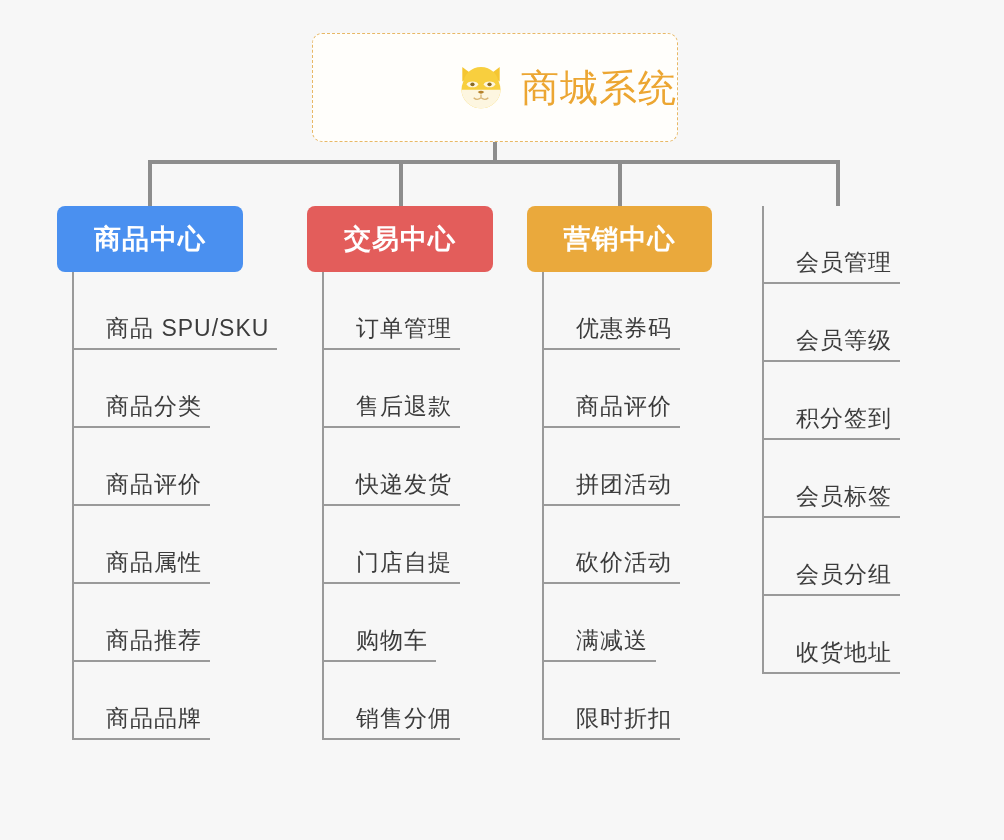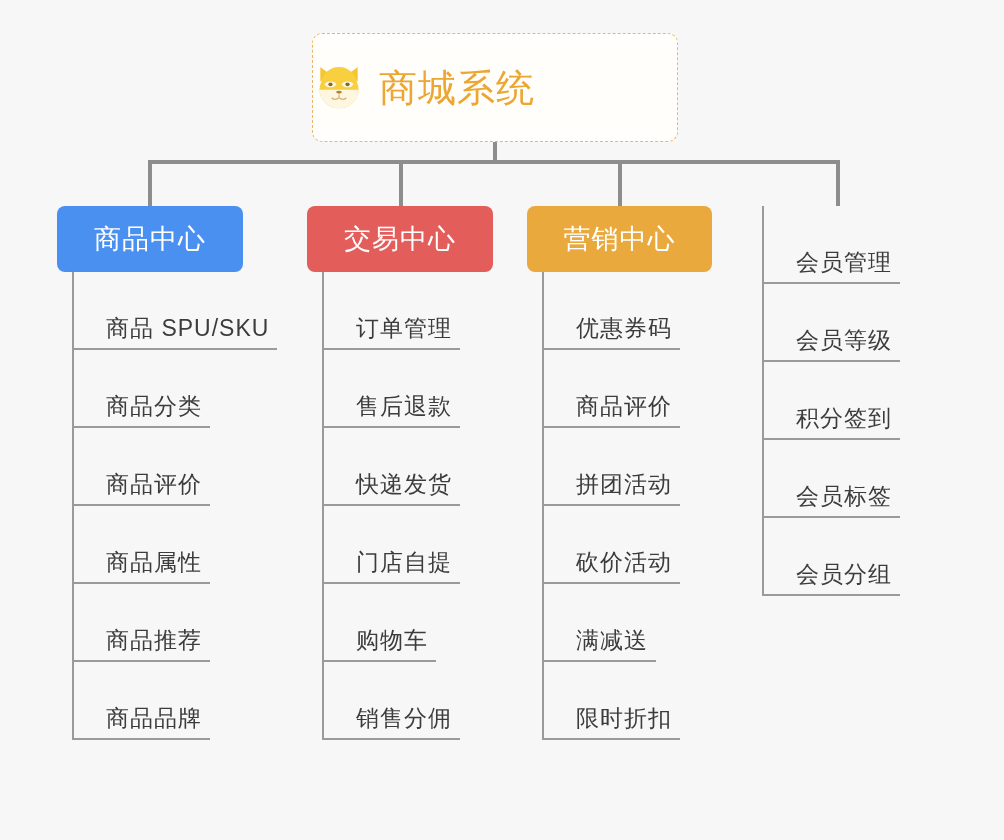--- a/index.html
+++ b/index.html
@@ -28,21 +28,21 @@
     left: 312px;
     top: 33px;
     width: 366px;
     height: 109px;
     background: #fffefb;
     border: 1px dashed #e8b866;
     border-radius: 10px;
     box-sizing: border-box;
     display: flex;
     align-items: center;
-    justify-content: flex-start;
+    justify-content: flex-end;
     gap: 14px;
   }
   .root-title {
     font-size: 38px;
     color: #eca632;
     letter-spacing: 1px;
     line-height: 1;
     white-space: nowrap;
   }
   .shiba-icon {
@@ -74,20 +74,21 @@
   .cat-box {
     height: 66px;
     border-radius: 8px;
     display: flex;
     align-items: center;
     justify-content: center;
     color: #ffffff;
     font-size: 27px;
     letter-spacing: 1px;
     box-sizing: border-box;
+    font-weight: bold;
   }
   .cat-box.w186 { width: 186px; }
   .cat-box.w185 { width: 185px; }
 
   .leaf-list {
     position: relative;
     margin-top: 0;
     padding-top: 0;
     border-left: 2px solid #9a9a9a;
     margin-left: 15px;
@@ -232,16 +233,19 @@
         </div>
       <div class="leaf-item">
           <span class="leaf-label">积分签到</span>
         </div>
       <div class="leaf-item">
           <span class="leaf-label">会员标签</span>
         </div>
       <div class="leaf-item">
           <span class="leaf-label">会员分组</span>
         </div>
+      <div class="leaf-item">
+          <span class="leaf-label">收货地址</span>
+        </div>
     </div>
   </div>
 
 </div>
 
 </body></html>

